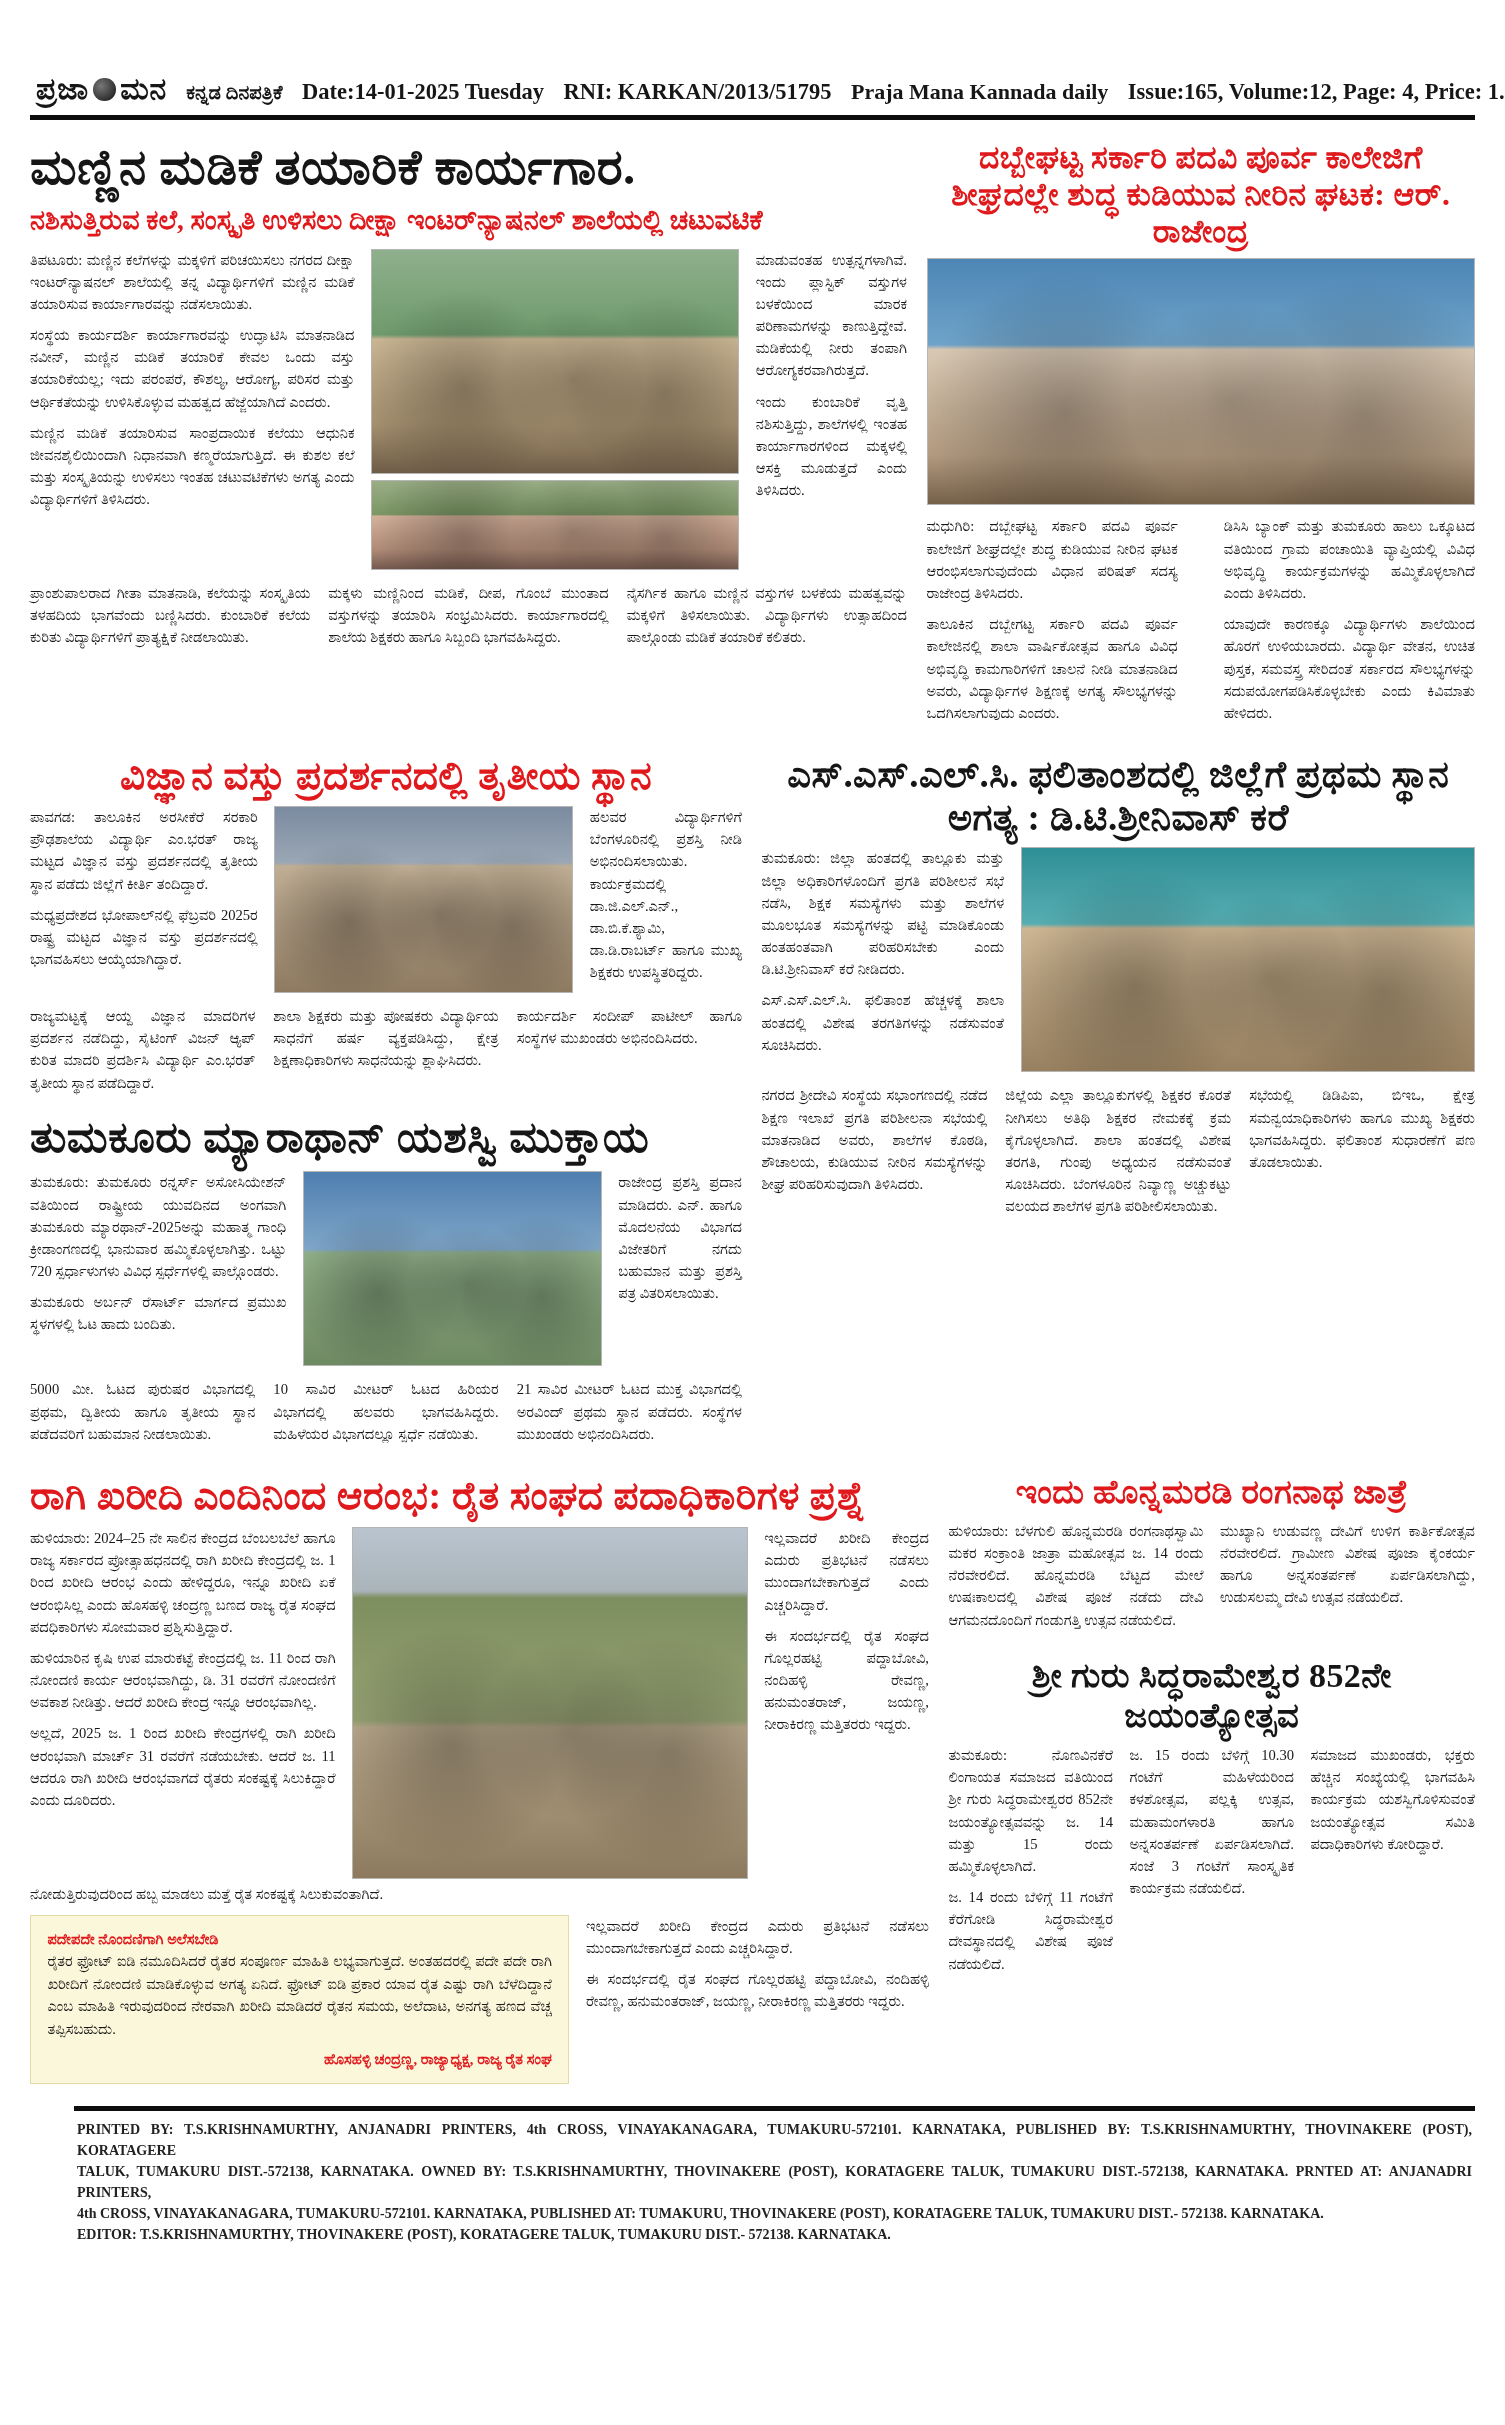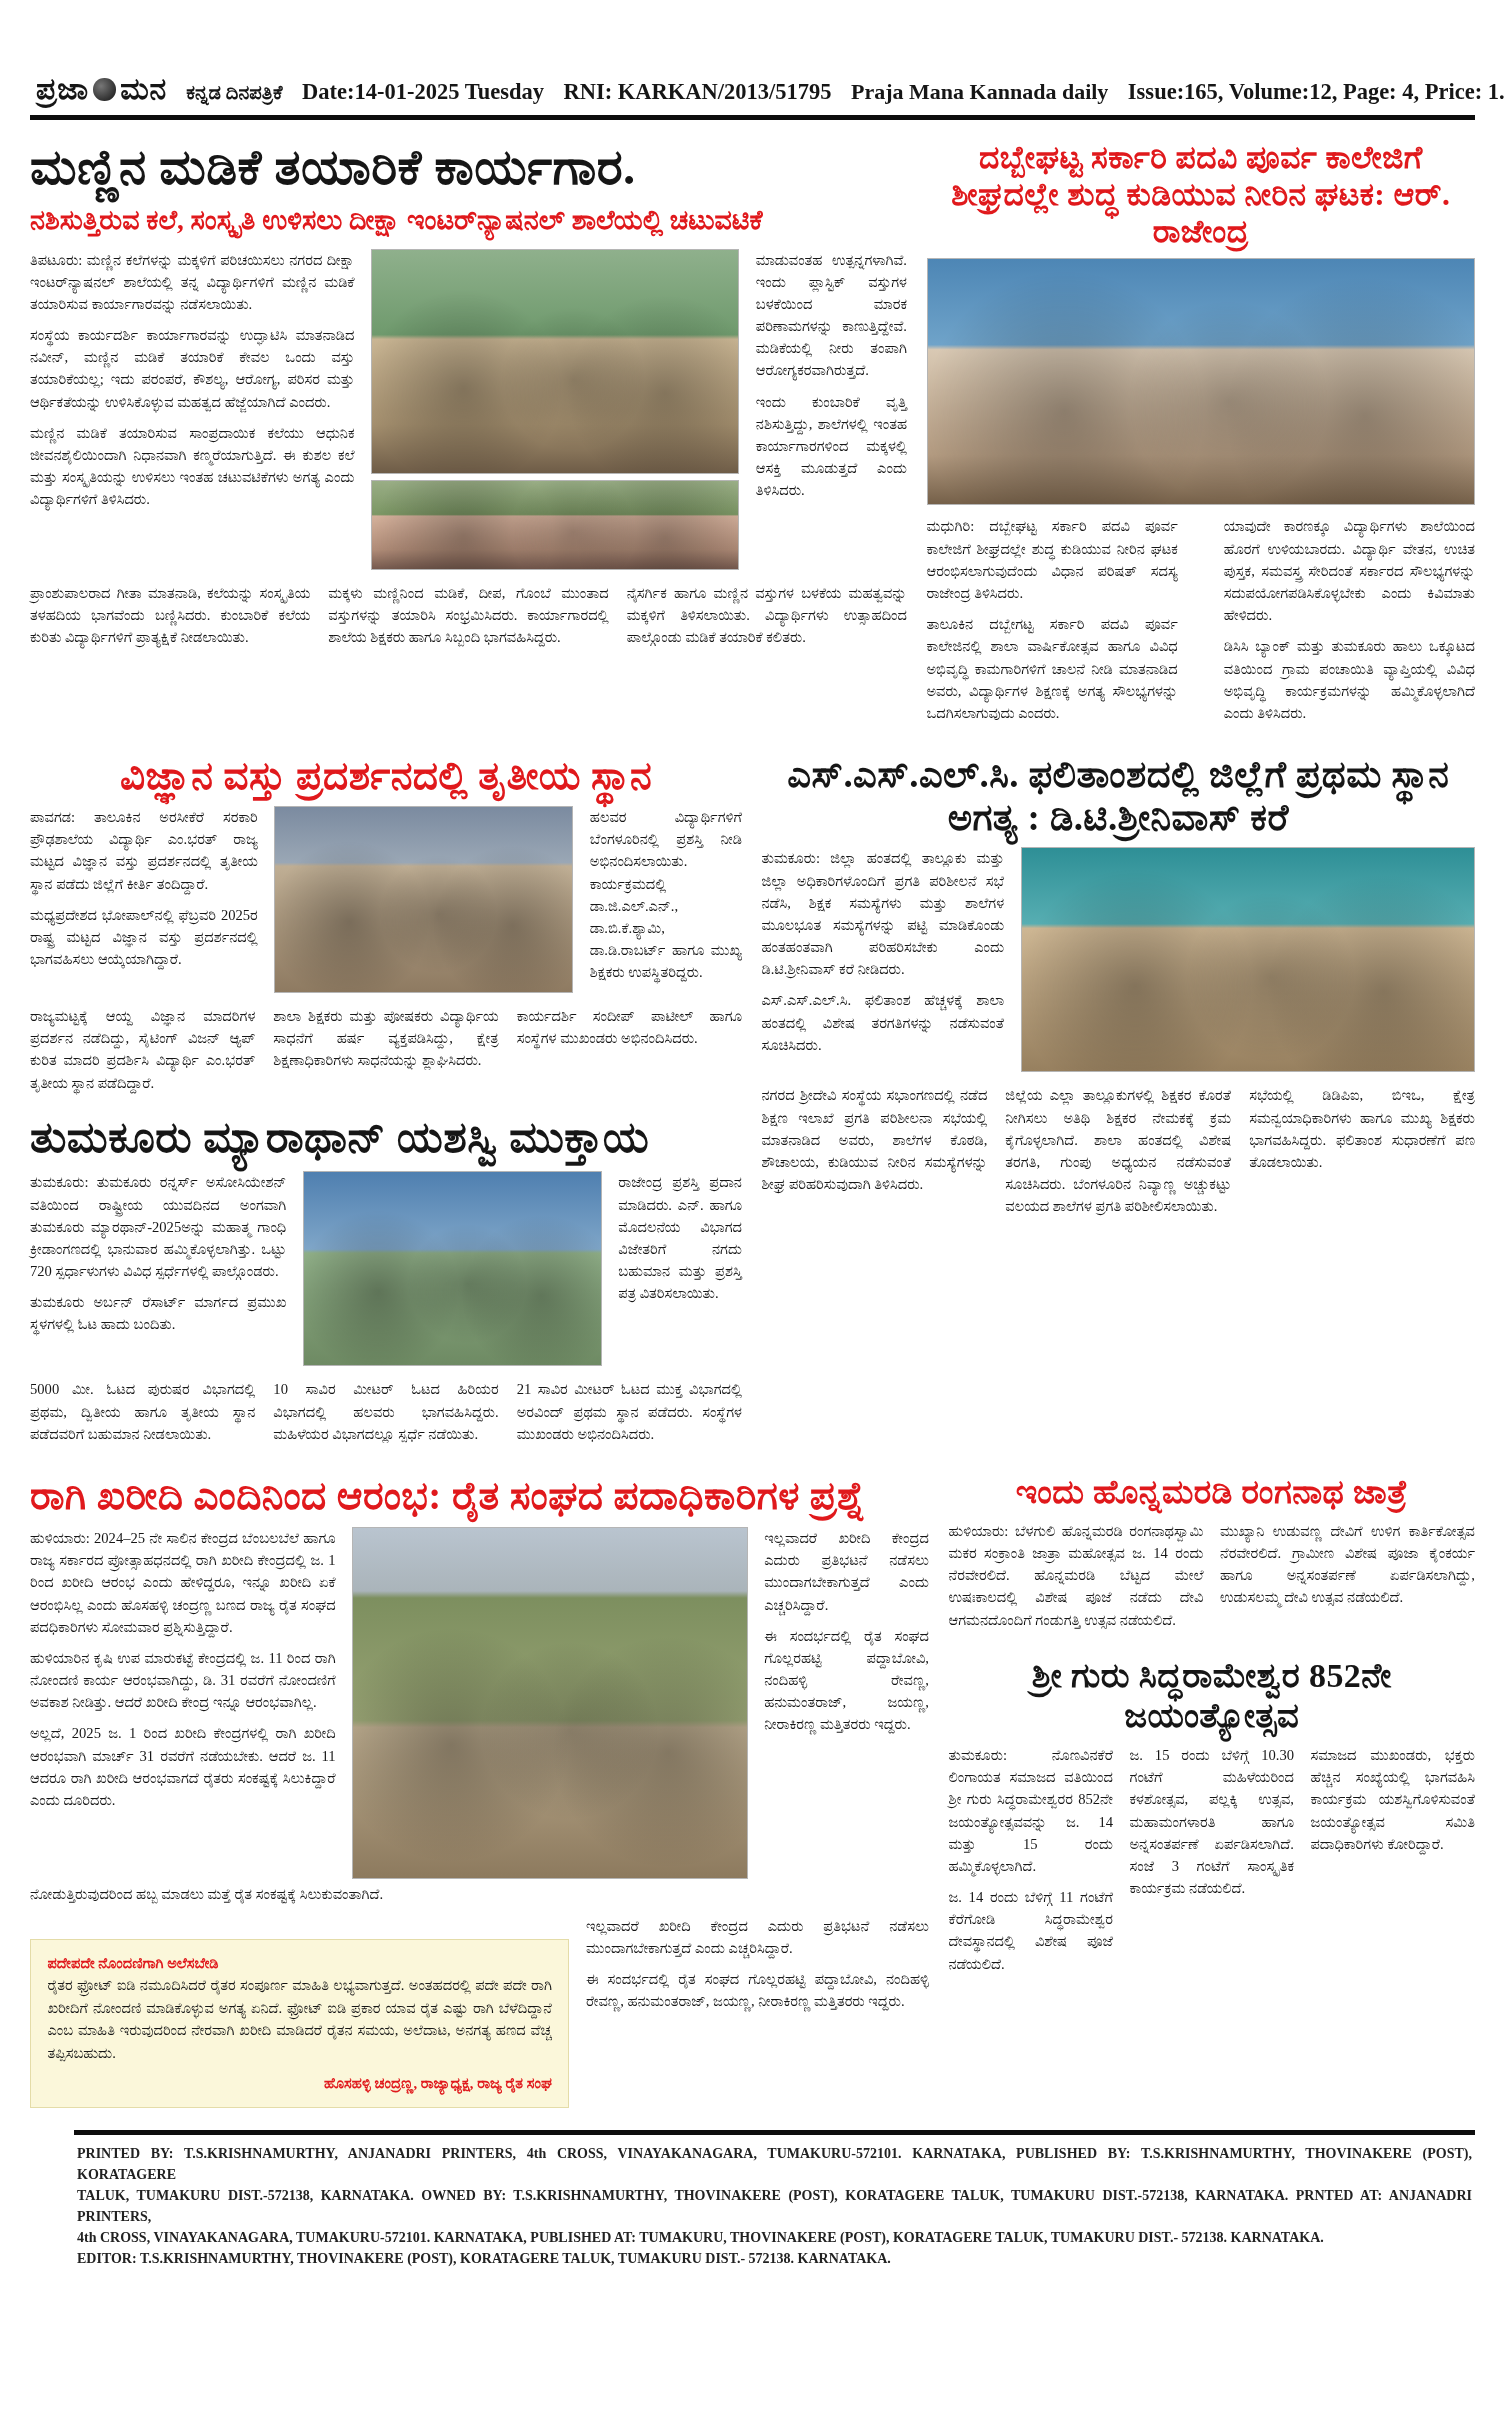--- a/index.html
+++ b/index.html
@@ -95,22 +95,22 @@
 
     <article class="colw">
       <h2 class="hl hl-red center" style="font-size:31.5px;">ದಬ್ಬೇಘಟ್ಟ ಸರ್ಕಾರಿ ಪದವಿ ಪೂರ್ವ ಕಾಲೇಜಿಗೆ ಶೀಘ್ರದಲ್ಲೇ ಶುದ್ಧ ಕುಡಿಯುವ ನೀರಿನ ಘಟಕ: ಆರ್. ರಾಜೇಂದ್ರ</h2>
       <div class="photo ph-stage" style="height:247px;"></div>
       <div class="row body-text" style="margin-top:10.5px;gap:46px;">
         <div class="colw">
           <p>ಮಧುಗಿರಿ: ದಬ್ಬೇಘಟ್ಟ ಸರ್ಕಾರಿ ಪದವಿ ಪೂರ್ವ ಕಾಲೇಜಿಗೆ ಶೀಘ್ರದಲ್ಲೇ ಶುದ್ಧ ಕುಡಿಯುವ ನೀರಿನ ಘಟಕ ಆರಂಭಿಸಲಾಗುವುದೆಂದು ವಿಧಾನ ಪರಿಷತ್ ಸದಸ್ಯ ರಾಜೇಂದ್ರ ತಿಳಿಸಿದರು.</p>
           <p>ತಾಲೂಕಿನ ದಬ್ಬೇಗಟ್ಟ ಸರ್ಕಾರಿ ಪದವಿ ಪೂರ್ವ ಕಾಲೇಜಿನಲ್ಲಿ ಶಾಲಾ ವಾರ್ಷಿಕೋತ್ಸವ ಹಾಗೂ ವಿವಿಧ ಅಭಿವೃದ್ಧಿ ಕಾಮಗಾರಿಗಳಿಗೆ ಚಾಲನೆ ನೀಡಿ ಮಾತನಾಡಿದ ಅವರು, ವಿದ್ಯಾರ್ಥಿಗಳ ಶಿಕ್ಷಣಕ್ಕೆ ಅಗತ್ಯ ಸೌಲಭ್ಯಗಳನ್ನು ಒದಗಿಸಲಾಗುವುದು ಎಂದರು.</p>
         </div>
         <div class="colw">
+          <p>ಡಿಸಿಸಿ ಬ್ಯಾಂಕ್ ಮತ್ತು ತುಮಕೂರು ಹಾಲು ಒಕ್ಕೂಟದ ವತಿಯಿಂದ ಗ್ರಾಮ ಪಂಚಾಯಿತಿ ವ್ಯಾಪ್ತಿಯಲ್ಲಿ ವಿವಿಧ ಅಭಿವೃದ್ಧಿ ಕಾರ್ಯಕ್ರಮಗಳನ್ನು ಹಮ್ಮಿಕೊಳ್ಳಲಾಗಿದೆ ಎಂದು ತಿಳಿಸಿದರು.</p>
           <p>ಯಾವುದೇ ಕಾರಣಕ್ಕೂ ವಿದ್ಯಾರ್ಥಿಗಳು ಶಾಲೆಯಿಂದ ಹೊರಗೆ ಉಳಿಯಬಾರದು. ವಿದ್ಯಾರ್ಥಿ ವೇತನ, ಉಚಿತ ಪುಸ್ತಕ, ಸಮವಸ್ತ್ರ ಸೇರಿದಂತೆ ಸರ್ಕಾರದ ಸೌಲಭ್ಯಗಳನ್ನು ಸದುಪಯೋಗಪಡಿಸಿಕೊಳ್ಳಬೇಕು ಎಂದು ಕಿವಿಮಾತು ಹೇಳಿದರು.</p>
-          <p>ಡಿಸಿಸಿ ಬ್ಯಾಂಕ್ ಮತ್ತು ತುಮಕೂರು ಹಾಲು ಒಕ್ಕೂಟದ ವತಿಯಿಂದ ಗ್ರಾಮ ಪಂಚಾಯಿತಿ ವ್ಯಾಪ್ತಿಯಲ್ಲಿ ವಿವಿಧ ಅಭಿವೃದ್ಧಿ ಕಾರ್ಯಕ್ರಮಗಳನ್ನು ಹಮ್ಮಿಕೊಳ್ಳಲಾಗಿದೆ ಎಂದು ತಿಳಿಸಿದರು.</p>
         </div>
       </div>
     </article>
   </section>
 
   <section class="band">
 
     <div style="flex:0 0 712px;">
 
       <article>
@@ -190,21 +190,21 @@
         </div>
         <div class="colw">
           <p>ಇಲ್ಲವಾದರೆ ಖರೀದಿ ಕೇಂದ್ರದ ಎದುರು ಪ್ರತಿಭಟನೆ ನಡೆಸಲು ಮುಂದಾಗಬೇಕಾಗುತ್ತದೆ ಎಂದು ಎಚ್ಚರಿಸಿದ್ದಾರೆ.</p>
           <p>ಈ ಸಂದರ್ಭದಲ್ಲಿ ರೈತ ಸಂಘದ ಗೊಲ್ಲರಹಟ್ಟಿ ಪದ್ದಾಬೋವಿ, ನಂದಿಹಳ್ಳಿ ರೇವಣ್ಣ, ಹನುಮಂತರಾಜ್, ಜಯಣ್ಣ, ನೀರಾಕಿರಣ್ಣ ಮತ್ತಿತರರು ಇದ್ದರು.</p>
         </div>
       </div>
       <div class="body-text" style="margin-top:4.5px;">
         <p>ನೋಡುತ್ತಿರುವುದರಿಂದ ಹಬ್ಬ ಮಾಡಲು ಮತ್ತೆ ರೈತ ಸಂಕಷ್ಟಕ್ಕೆ ಸಿಲುಕುವಂತಾಗಿದೆ.</p>
       </div>
       <div class="row" style="margin-top:3px;">
-        <div class="ybox" style="flex:0 0 60%;margin-top:24px;">
+        <div class="ybox" style="flex:0 0 60%;">
           <p class="ybox-title">ಪದೇಪದೇ ನೊಂದಣಿಗಾಗಿ ಅಲೆಸಬೇಡಿ</p>
           <p>ರೈತರ ಫ್ರೋಟ್ ಐಡಿ ನಮೂದಿಸಿದರೆ ರೈತರ ಸಂಪೂರ್ಣ ಮಾಹಿತಿ ಲಭ್ಯವಾಗುತ್ತದೆ. ಅಂತಹದರಲ್ಲಿ ಪದೇ ಪದೇ ರಾಗಿ ಖರೀದಿಗೆ ನೋಂದಣಿ ಮಾಡಿಕೊಳ್ಳುವ ಅಗತ್ಯ ಏನಿದೆ. ಫ್ರೋಟ್ ಐಡಿ ಪ್ರಕಾರ ಯಾವ ರೈತ ಎಷ್ಟು ರಾಗಿ ಬೆಳೆದಿದ್ದಾನೆ ಎಂಬ ಮಾಹಿತಿ ಇರುವುದರಿಂದ ನೇರವಾಗಿ ಖರೀದಿ ಮಾಡಿದರೆ ರೈತನ ಸಮಯ, ಅಲೆದಾಟ, ಅನಗತ್ಯ ಹಣದ ವೆಚ್ಚ ತಪ್ಪಿಸಬಹುದು.</p>
           <p class="sig">ಹೊಸಹಳ್ಳಿ ಚಂದ್ರಣ್ಣ, ರಾಜ್ಯಾಧ್ಯಕ್ಷ, ರಾಜ್ಯ ರೈತ ಸಂಘ</p>
         </div>
         <div class="colw body-text">
           <p>ಇಲ್ಲವಾದರೆ ಖರೀದಿ ಕೇಂದ್ರದ ಎದುರು ಪ್ರತಿಭಟನೆ ನಡೆಸಲು ಮುಂದಾಗಬೇಕಾಗುತ್ತದೆ ಎಂದು ಎಚ್ಚರಿಸಿದ್ದಾರೆ.</p>
           <p>ಈ ಸಂದರ್ಭದಲ್ಲಿ ರೈತ ಸಂಘದ ಗೊಲ್ಲರಹಟ್ಟಿ ಪದ್ದಾಬೋವಿ, ನಂದಿಹಳ್ಳಿ ರೇವಣ್ಣ, ಹನುಮಂತರಾಜ್, ಜಯಣ್ಣ, ನೀರಾಕಿರಣ್ಣ ಮತ್ತಿತರರು ಇದ್ದರು.</p>
         </div>
       </div>
     </article>

